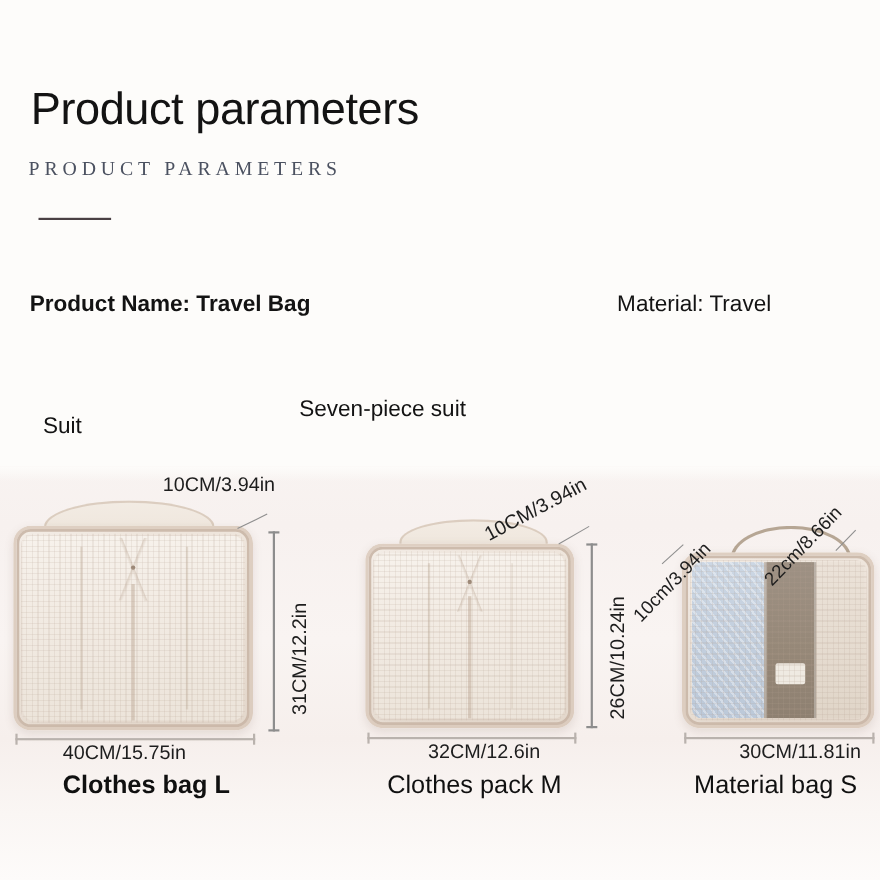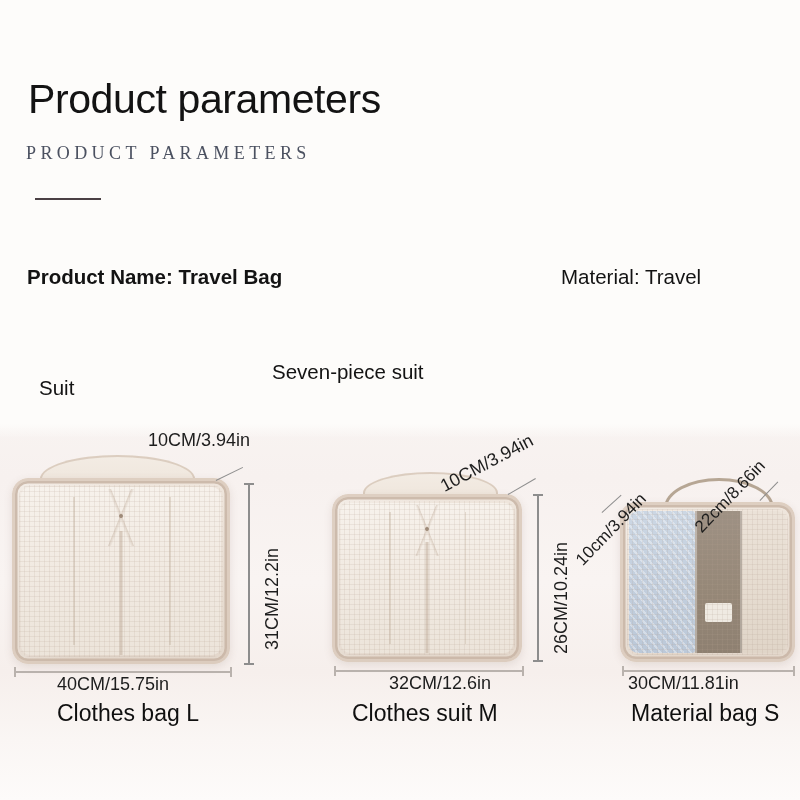--- a/index.html
+++ b/index.html
@@ -236,21 +236,21 @@
 
     <div class="leader" style="left:216px; top:480px; width:30px; transform:rotate(-26deg);"></div>
     <div class="dim-text" style="left:148px; top:430px;">10CM/3.94in</div>
 
     <div class="dim-v-line" style="left:248px; top:483px; height:182px;"></div>
     <div class="dim-text vert" style="left:262px; top:650px;">31CM/12.2in</div>
 
     <div class="dim-h-line" style="left:14px; top:671px; width:218px;"></div>
     <div class="dim-text" style="left:57px; top:674px;">40CM/15.75in</div>
 
-    <div class="bag-caption" style="left:57px; top:700px;">Clothes bag L</div>
+    <div class="bag-caption" style="left:57px; top:700px;font-weight:bold;">Clothes bag L</div>
   </div>
 
   <div class="product">
 
     <div class="bag-lid" style="left:363px; top:472px; width:135px; height:42px;"></div>
 
     <div class="bag" style="left:332px; top:494px; width:190px; height:168px;">
       <div class="shirt">
         <div class="shirt-btn"></div>
         <div class="fold" style="left:28%;"></div>
@@ -262,21 +262,21 @@
 
     <div class="leader" style="left:508px; top:494px; width:32px; transform:rotate(-30deg);"></div>
     <div class="dim-text diag" style="left:437px; top:478px;">10CM/3.94in</div>
 
     <div class="dim-v-line" style="left:537px; top:494px; height:168px;"></div>
     <div class="dim-text vert" style="left:551px; top:654px;">26CM/10.24in</div>
 
     <div class="dim-h-line" style="left:334px; top:670px; width:190px;"></div>
     <div class="dim-text" style="left:389px; top:673px;">32CM/12.6in</div>
 
-    <div class="bag-caption" style="left:352px; top:700px;">Clothes suit M</div>
+    <div class="bag-caption" style="left:352px; top:700px;">Clothes pack M</div>
   </div>
 
   <div class="product">
 
     <div class="handle" style="left:664px; top:478px; width:110px; height:30px;"></div>
 
     <div class="bag" style="left:620px; top:502px; width:175px; height:160px;">
       <div class="pack">
         <div class="pack-blue"></div>
         <div class="pack-taupe">
@@ -288,18 +288,18 @@
       <div class="bag-edge"></div>
     </div>
 
     <div class="leader" style="left:602px; top:512px; width:26px; transform:rotate(-42deg);"></div>
     <div class="dim-text diag-s" style="left:572px; top:556px; font-size:17px;">10cm/3.94in</div>
 
     <div class="leader" style="left:760px; top:500px; width:26px; transform:rotate(-46deg);"></div>
     <div class="dim-text diag-s" style="left:691px; top:523px; font-size:17px;">22cm/8.66in</div>
 
     <div class="dim-h-line" style="left:622px; top:670px; width:173px;"></div>
-    <div class="dim-text" style="left:628px; top:673px;">30CM/11.81in</div>
+    <div class="dim-text" style="left:672px; top:673px;">30CM/11.81in</div>
 
     <div class="bag-caption" style="left:631px; top:700px;">Material bag S</div>
   </div>
 
 </div>
 
 </body></html>

